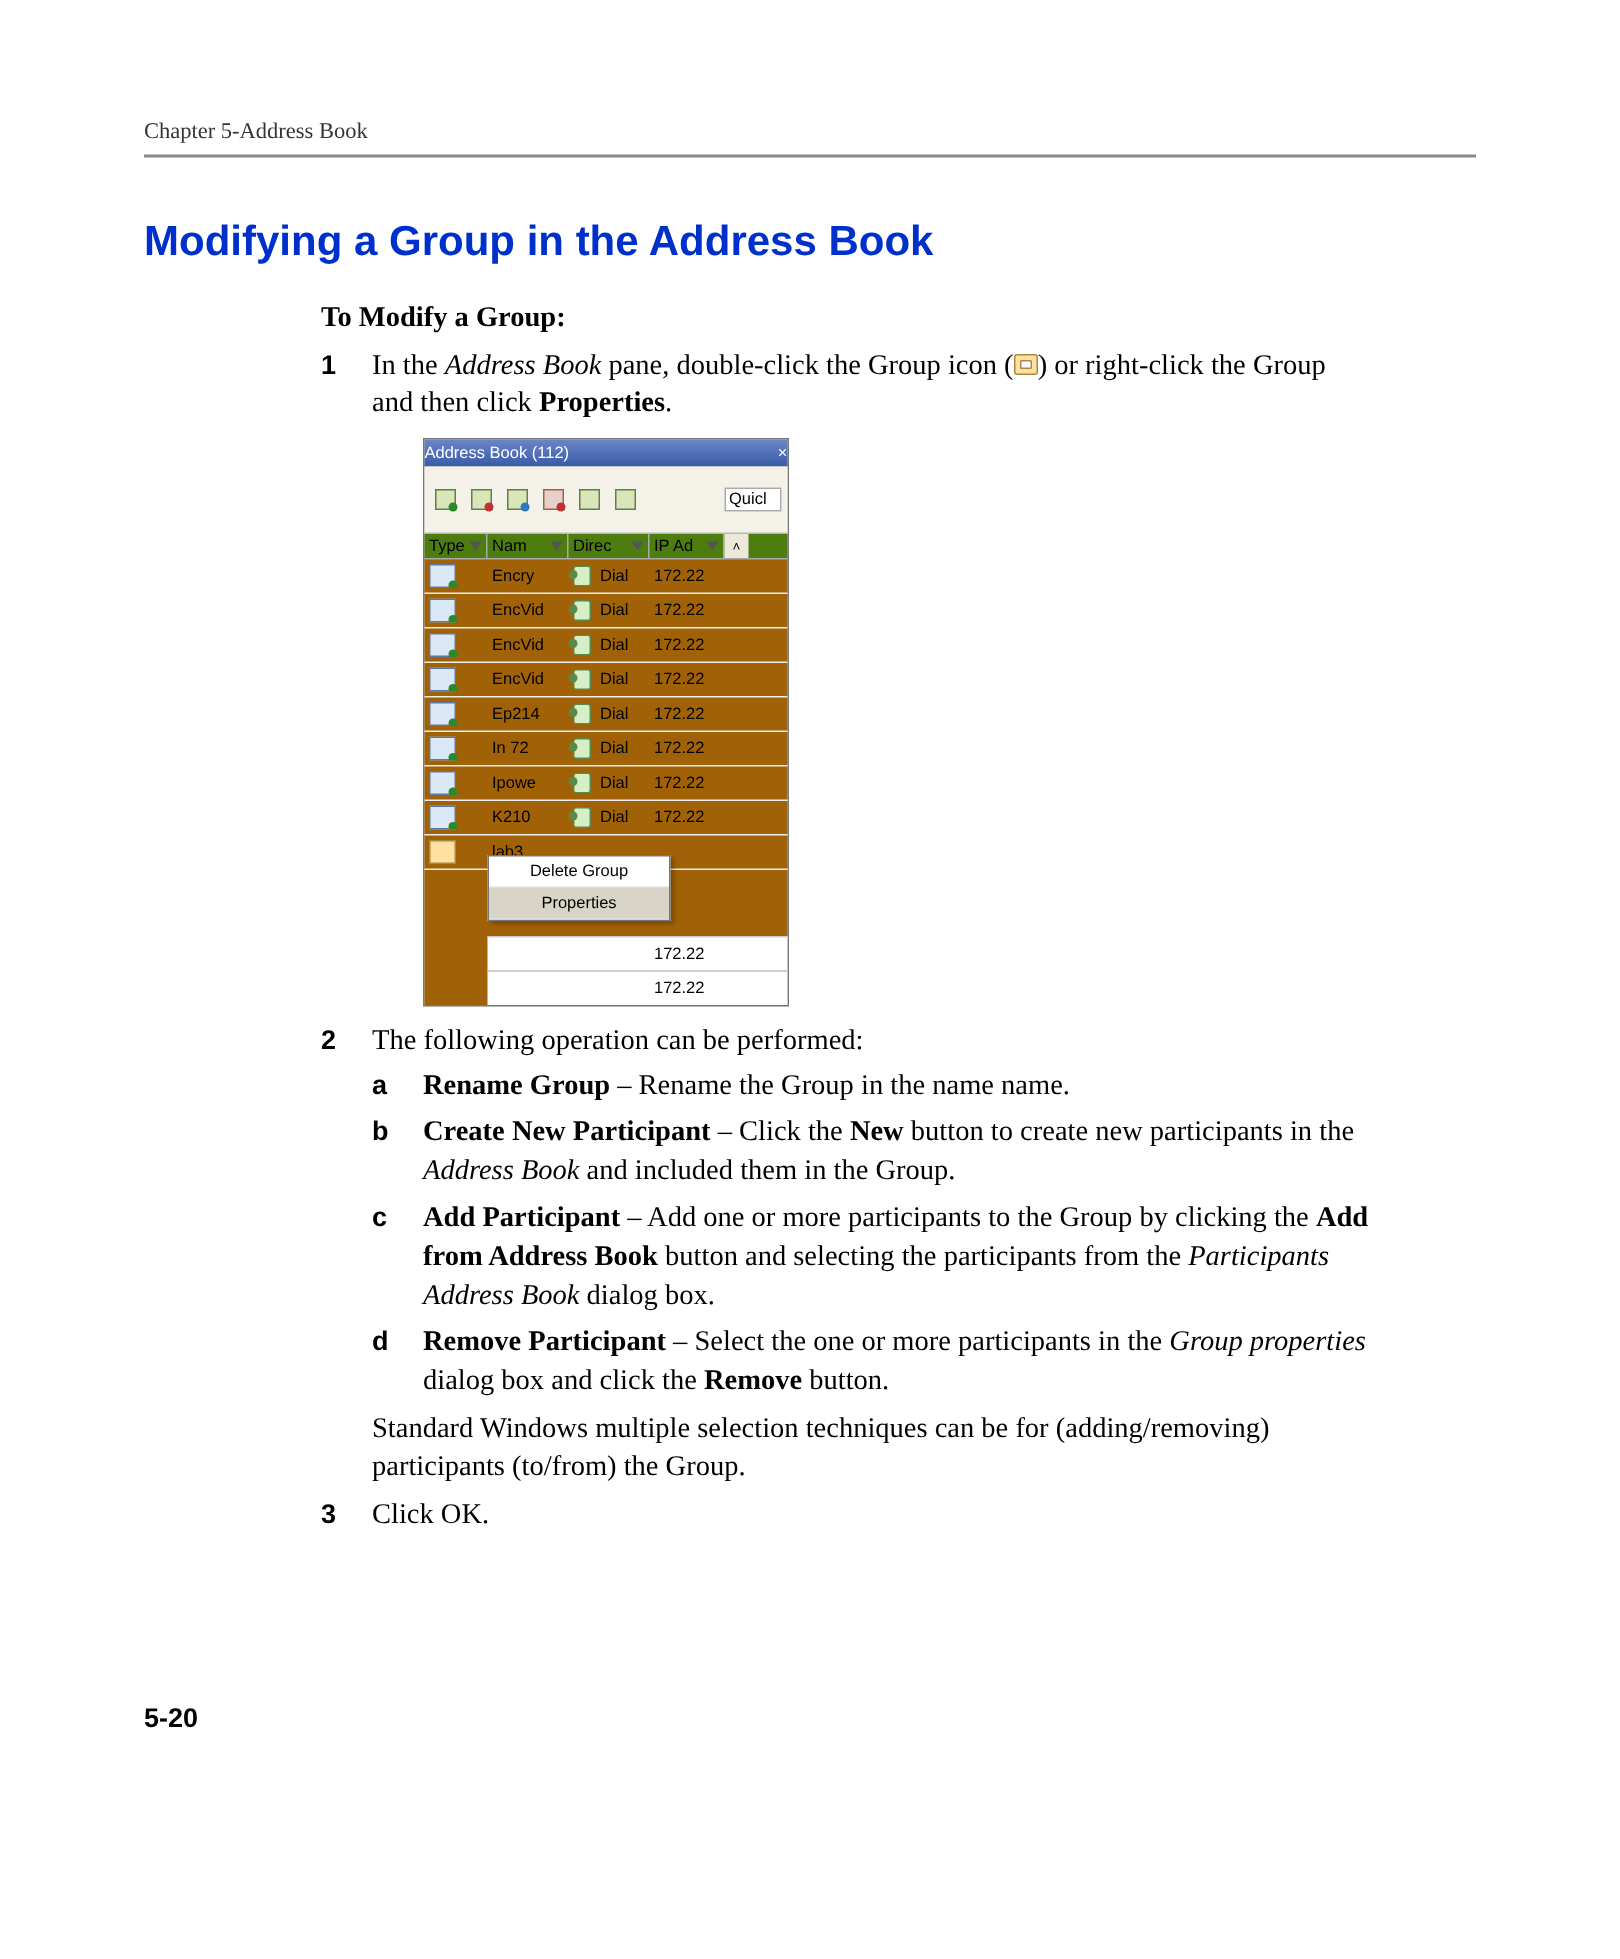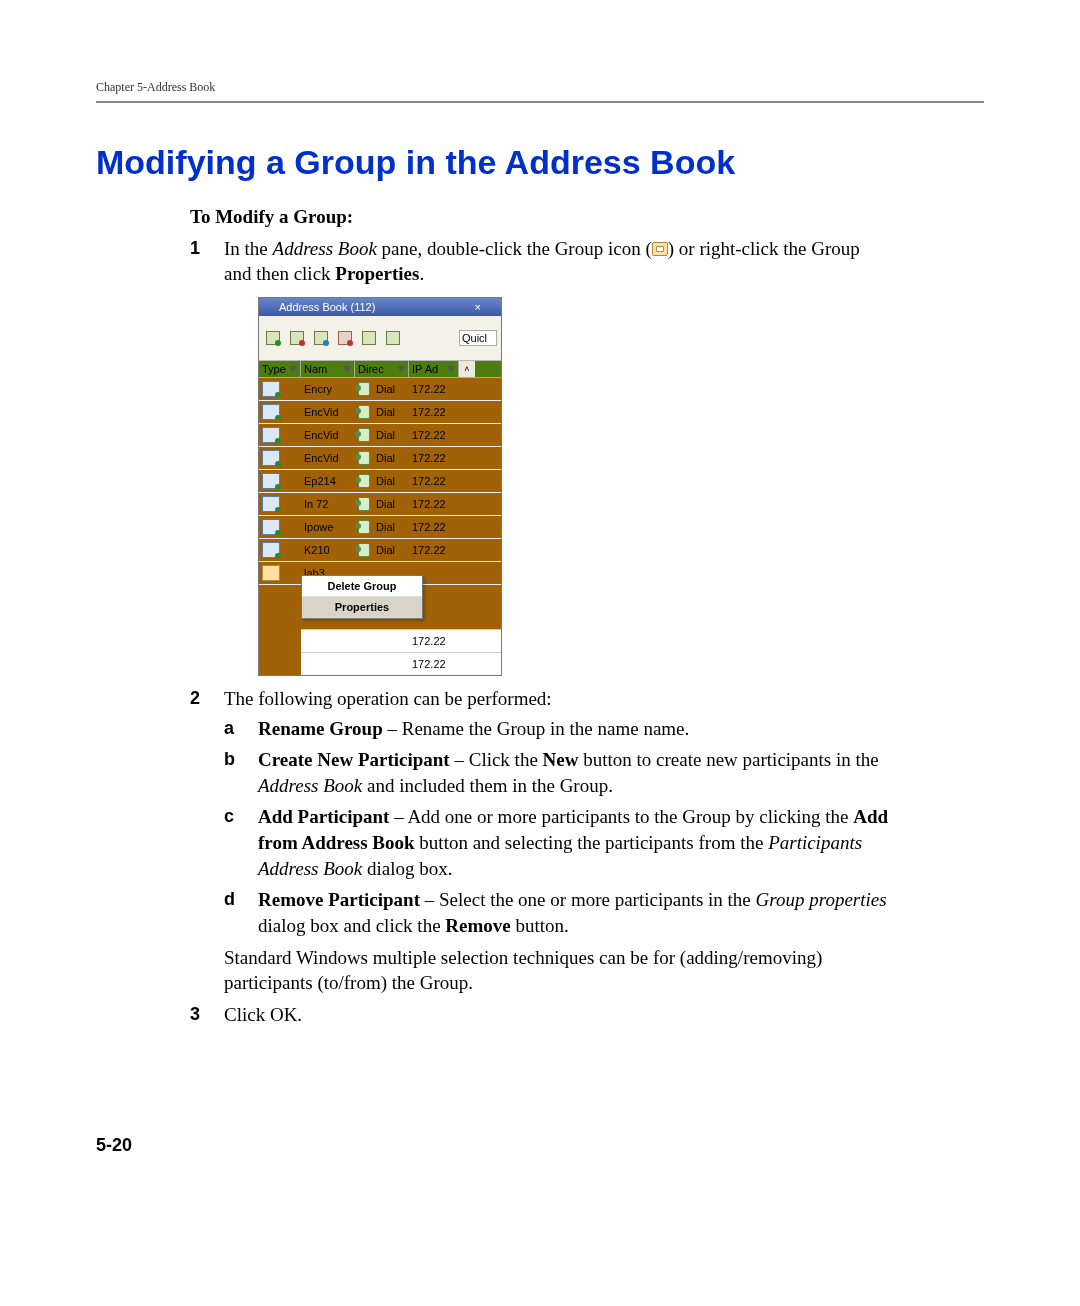--- a/index.html
+++ b/index.html
@@ -11,38 +11,38 @@
     width: 1080px;
   }
   .page {
     width: 1080px;
     height: 1306px;
     position: relative;
     box-sizing: border-box;
     padding: 80px 96px 40px 96px;
   }
   .running-head {
-    font-size: 12px;
+    font-size: 15px;
     color: #333;
     margin-bottom: 6px;
   }
   .head-rule {
     border: none;
     border-top: 2px solid #888;
     margin: 0 0 40px 0;
   }
   h1.section-title {
     font-family: Arial, Helvetica, sans-serif;
     font-weight: 800;
     color: #0030cc;
-    font-size: 34px;
+    font-size: 28px;
     margin: 0 0 22px 0;
   }
   .body-block {
-    margin-left: 94px;
+    margin-left: 118px;
     width: 700px;
     font-size: 19px;
     line-height: 1.35;
   }
   .lead-in {
     font-weight: bold;
     margin-bottom: 6px;
   }
   ol.steps {
     list-style: none;
@@ -131,21 +131,21 @@
     font-size: 11px;
     color: #000;
     border: 1px solid #777;
     background: #ece9d8;
     line-height: normal;
   }
   .ab-title {
     background: linear-gradient(#6a86c9, #3a5aa8);
     color: #fff;
     font-size: 11px;
-    padding: 3px 20px;
+    padding: 3px 0;
     display: flex;
     justify-content: space-between;
     align-items: center;
   }
   .ab-title .ab-close {
     color: #fff;
     cursor: default;
   }
   .ab-toolbar {
     display: flex;
@@ -261,21 +261,20 @@
     width: 120px;
     background: #fff;
     border: 1px solid #777;
     box-shadow: 2px 2px 3px rgba(0,0,0,.25);
     font-size: 11px;
   }
   .ctx-menu .mi {
     padding: 4px 10px;
     border-bottom: 1px solid #ddd;
     text-align: center;
-    font-weight: bold;
   }
   .ctx-menu .mi.sel {
     background: #d8d4c8;
   }
   .trail-rows {
     padding-left: 42px;
   }
   .trail-row {
     display: grid;
     grid-template-columns: 54px 18px 36px 50px 16px;

